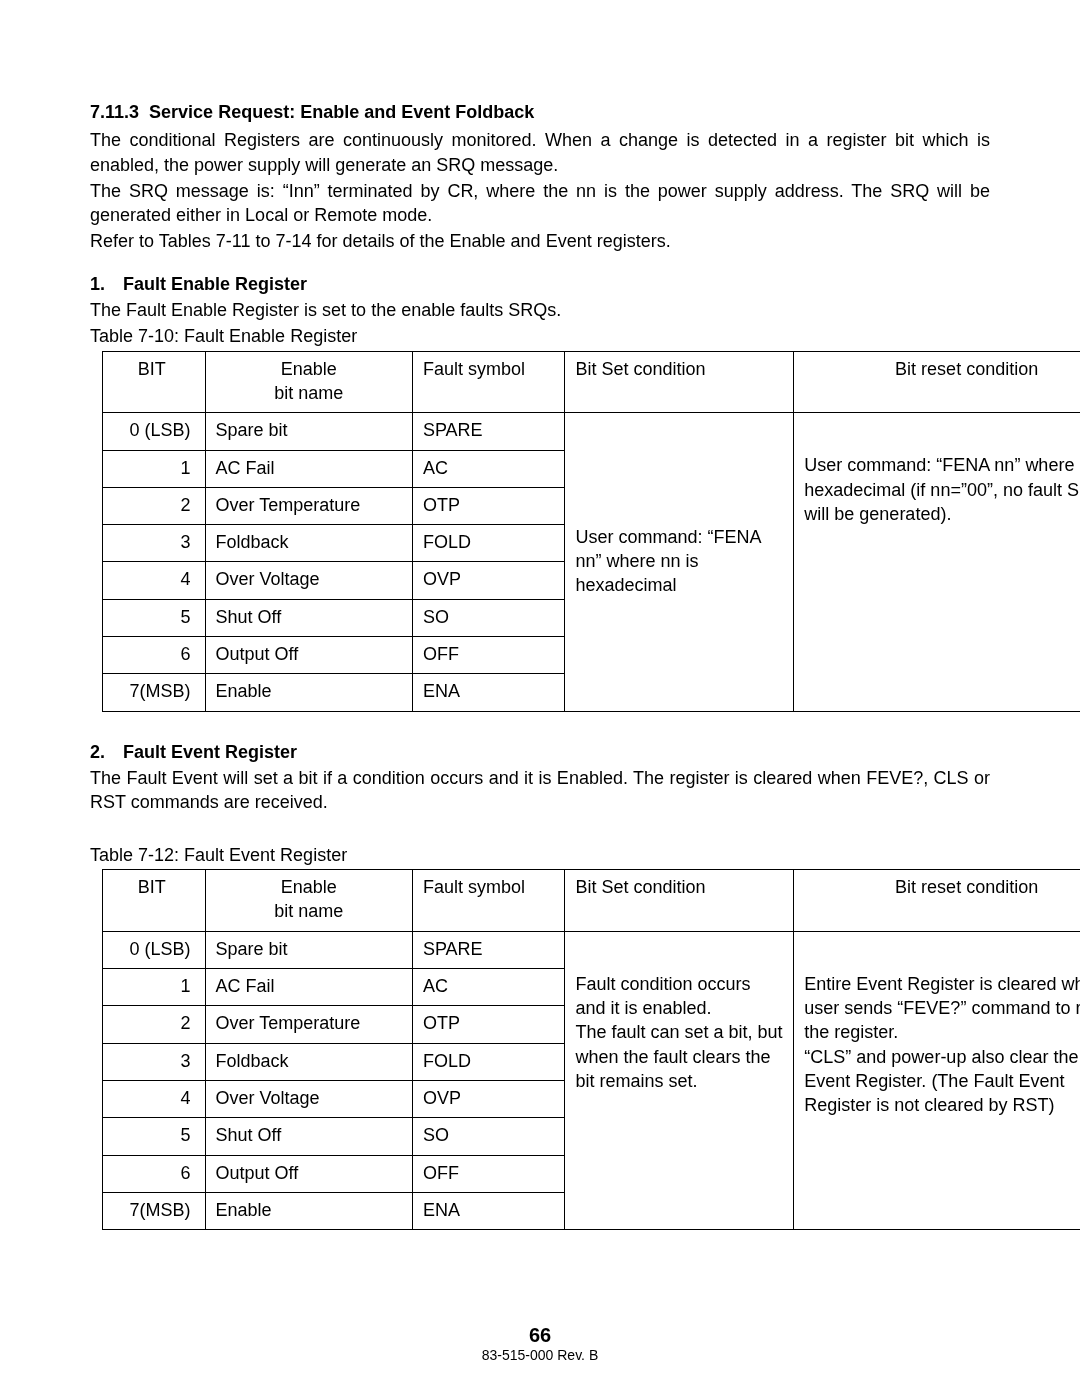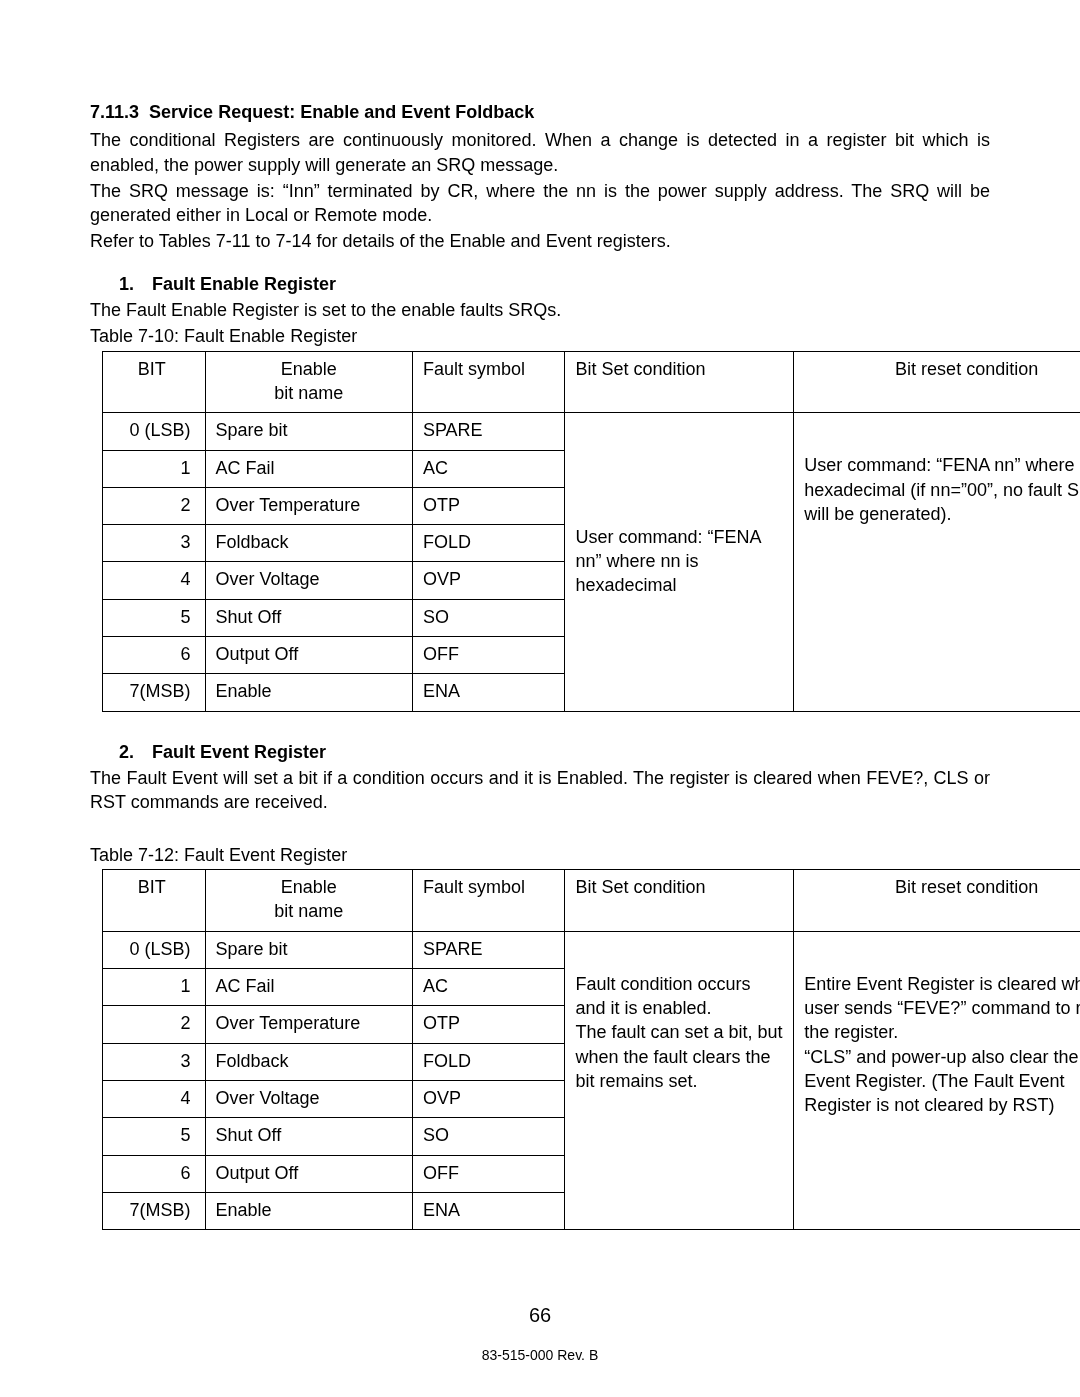--- a/index.html
+++ b/index.html
@@ -9,34 +9,34 @@
       line-height: 1.35;
       color: #000;
       background: #fff;
       width: 1080px;
       min-height: 1397px;
       padding: 100px 90px 40px 90px;
       position: relative;
     }
     .section-title { font-weight: bold; margin-bottom: 4px; }
     .body-text { text-align: justify; margin-bottom: 2px; }
-    .subhead { font-weight: bold; margin-top: 18px; margin-bottom: 2px; margin-left: 29px; }
+    .subhead { font-weight: bold; margin-top: 18px; margin-bottom: 2px; }
     .subhead-num { display: inline-block; width: 28px; }
     .table-caption { margin-top: 2px; margin-bottom: 2px; }
     .table-wrap { padding-left: 12px; }
     table { border-collapse: collapse; width: 1038px; }
     td, th { border: 1px solid #000; padding: 5px 10px 7px 10px; vertical-align: top; text-align: left; font-weight: normal; }
     .col-bit { width: 84px; text-align: right; padding-right: 14px; }
     .col-name { width: 174px; }
     .col-sym { width: 128px; }
     .col-set { width: 192px; margin-top: 32px; }
     .col-reset { width: 290px; }
     .hcell { text-align: center; }
     .hcell-l { text-align: left; }
-    .page-num { position: absolute; bottom: 68px; left: 0; width: 100%; text-align: center; font-weight: normal; font-size: 20px; }
+    .page-num { position: absolute; bottom: 48px; left: 0; width: 100%; text-align: center; font-weight: bold; font-size: 20px; }
     .doc-rev { position: absolute; bottom: 32px; left: 0; width: 100%; text-align: center; font-size: 14px; }
   </style>
 </head>
 <body>
 
 
 
 
 <p class="section-title">
   <span>7.11.3</span>&nbsp;

